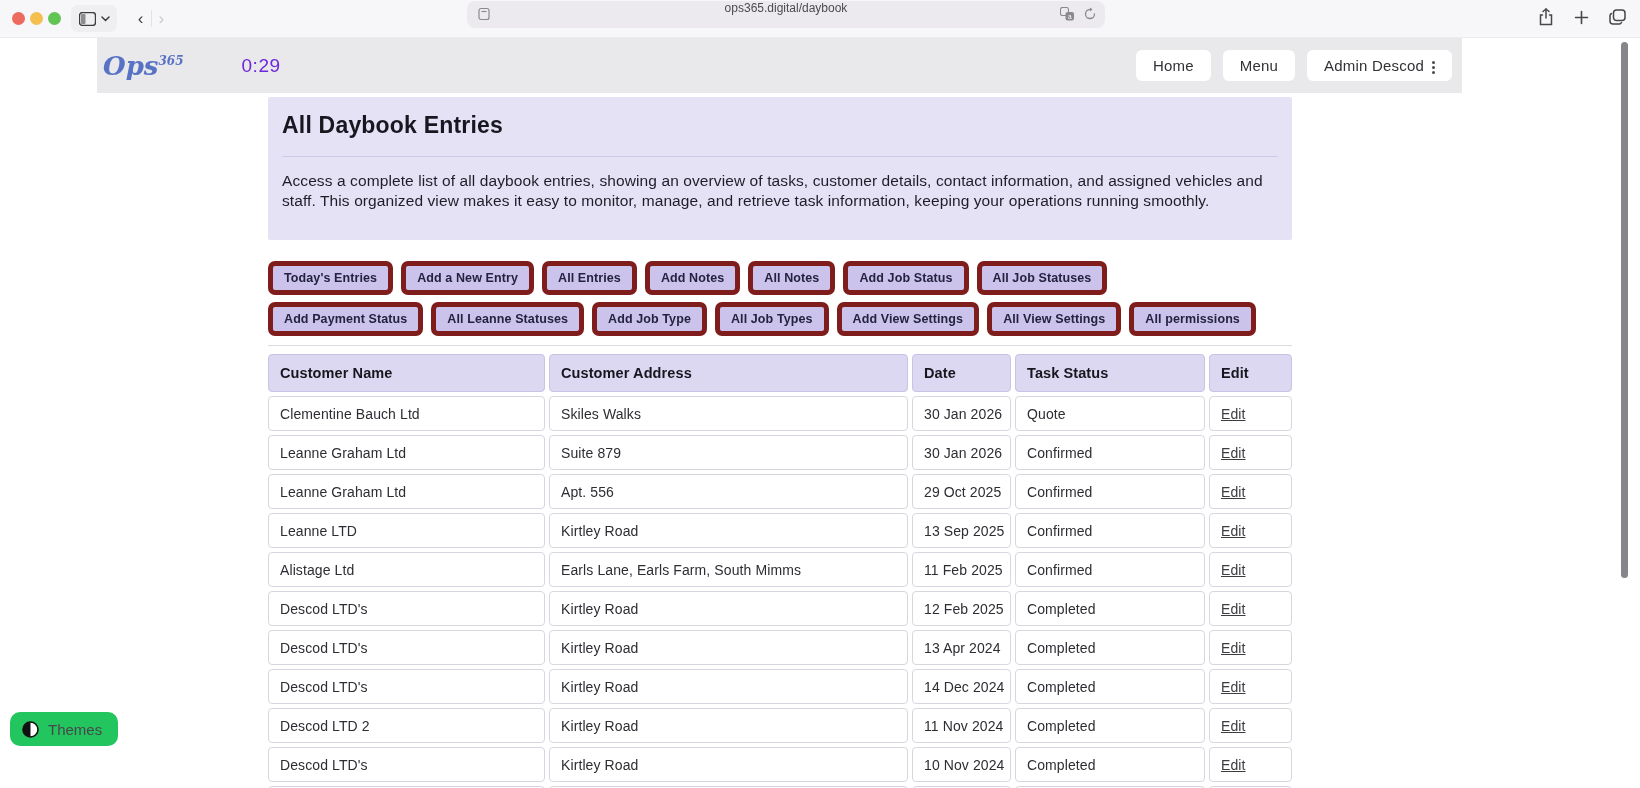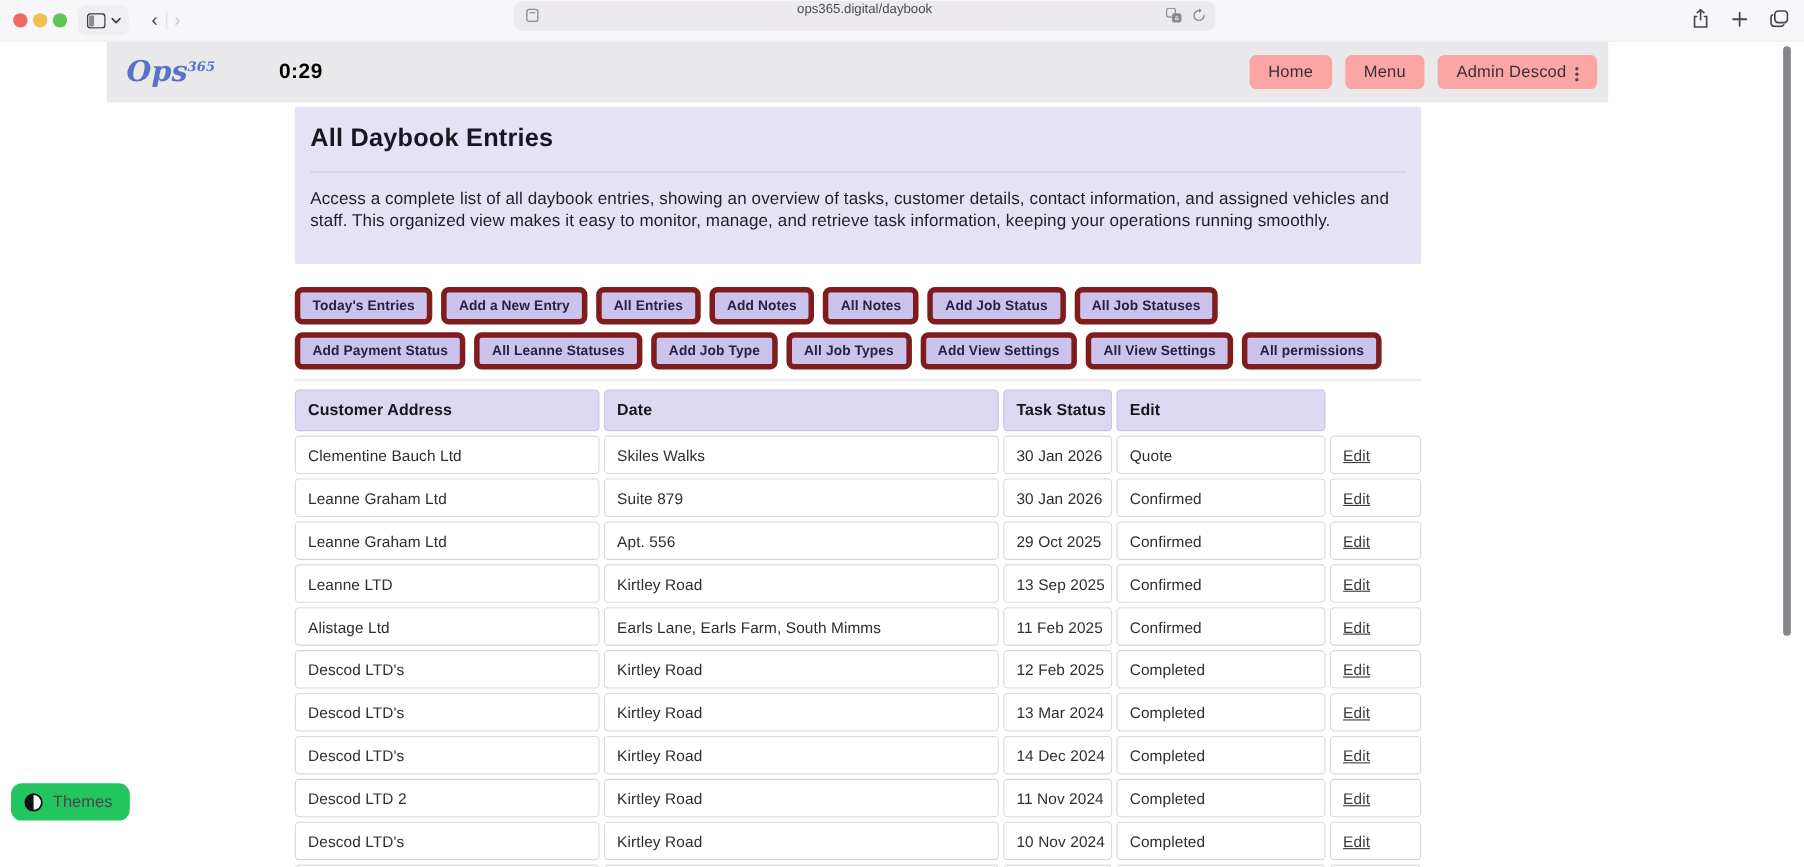--- a/index.html
+++ b/index.html
@@ -24,26 +24,26 @@
     background:#eceaee; border-radius:8px; display:flex; }
   .url-ico-left { position:absolute; left:10px; top:6px; }
   .url-text { width:100%; text-align:center; font-size:12px; color:#4c4c4f; }
   .url-right { position:absolute; right:8px; top:6px; display:flex; gap:8px; }
   .chrome-right { position:absolute; right:14px; top:8px; display:flex; gap:20px; align-items:center; }
   svg.glyph { display:block; }
 
   
   .appbar { position:absolute; left:97px; top:38px; width:1365px; height:55px;
     background:#e9e8ea; display:flex; align-items:center; }
-  .logo { margin-left:18px; font-family:"DejaVu Serif", serif; font-style:italic;
+  .logo { margin-left:6px; font-family:"DejaVu Serif", serif; font-style:italic;
     font-weight:bold; color:#5872c5; font-size:26px; line-height:1; }
   .logo sup { font-size:12px; }
-  .timer { margin-left:58px; font-size:19px; font-weight:bold; color:#000000; letter-spacing:.5px; }
+  .timer { margin-left:58px; font-size:19px; font-weight:normal; color:#6d28d9; letter-spacing:.5px; }
   .appnav { margin-left:auto; margin-right:10px; display:flex; gap:12px; }
-  .appnav-btn { background:#fca5a5; border:none; border-radius:6px; padding:7px 17px;
+  .appnav-btn { background:#ffffff; border:none; border-radius:6px; padding:7px 17px;
     font-size:15px; color:#323236; font-family:inherit; letter-spacing:.2px;
     display:flex; align-items:flex-end; gap:8px; cursor:pointer; }
   .kebab { display:inline-flex; flex-direction:column; gap:2px; }
   .kebab i { width:3px; height:3px; border-radius:50%; background:#4a4a4e; }
 
   
   .content { position:absolute; left:268px; top:97px; width:1024px; }
   .panel { background:#e6e2f6; border-radius:2px; padding:15px 14px 20px 14px; height:143px; }
   .page-title { font-size:23px; font-weight:bold; color:#17171f; letter-spacing:.2px; }
   .panel-rule { border:none; border-top:1px solid #cfc9e8; margin:17px 0 14px 0; }
@@ -191,20 +191,21 @@
       <button class="action-btn"><span>All View Settings</span></button>
 
       <button class="action-btn"><span>All permissions</span></button>
     </div>
 
   <hr class="table-rule">
 
   <div>
     <div class="grid-row">
 
+        <div class="cell hcell">Customer Name</div>
 
         <div class="cell hcell">Customer Address</div>
 
         <div class="cell hcell">Date</div>
 
         <div class="cell hcell">Task Status</div>
 
         <div class="cell hcell">Edit</div>
       </div>
 
@@ -266,21 +267,21 @@
           <div class="cell">12 Feb 2025</div>
           <div class="cell">Completed</div>
           <div class="cell">
             <a class="edit-link">Edit</a>
           </div>
         </div>
 
         <div class="grid-row">
           <div class="cell">Descod LTD's</div>
           <div class="cell">Kirtley Road</div>
-          <div class="cell">13 Mar 2024</div>
+          <div class="cell">13 Apr 2024</div>
           <div class="cell">Completed</div>
           <div class="cell">
             <a class="edit-link">Edit</a>
           </div>
         </div>
 
         <div class="grid-row">
           <div class="cell">Descod LTD's</div>
           <div class="cell">Kirtley Road</div>
           <div class="cell">14 Dec 2024</div>

